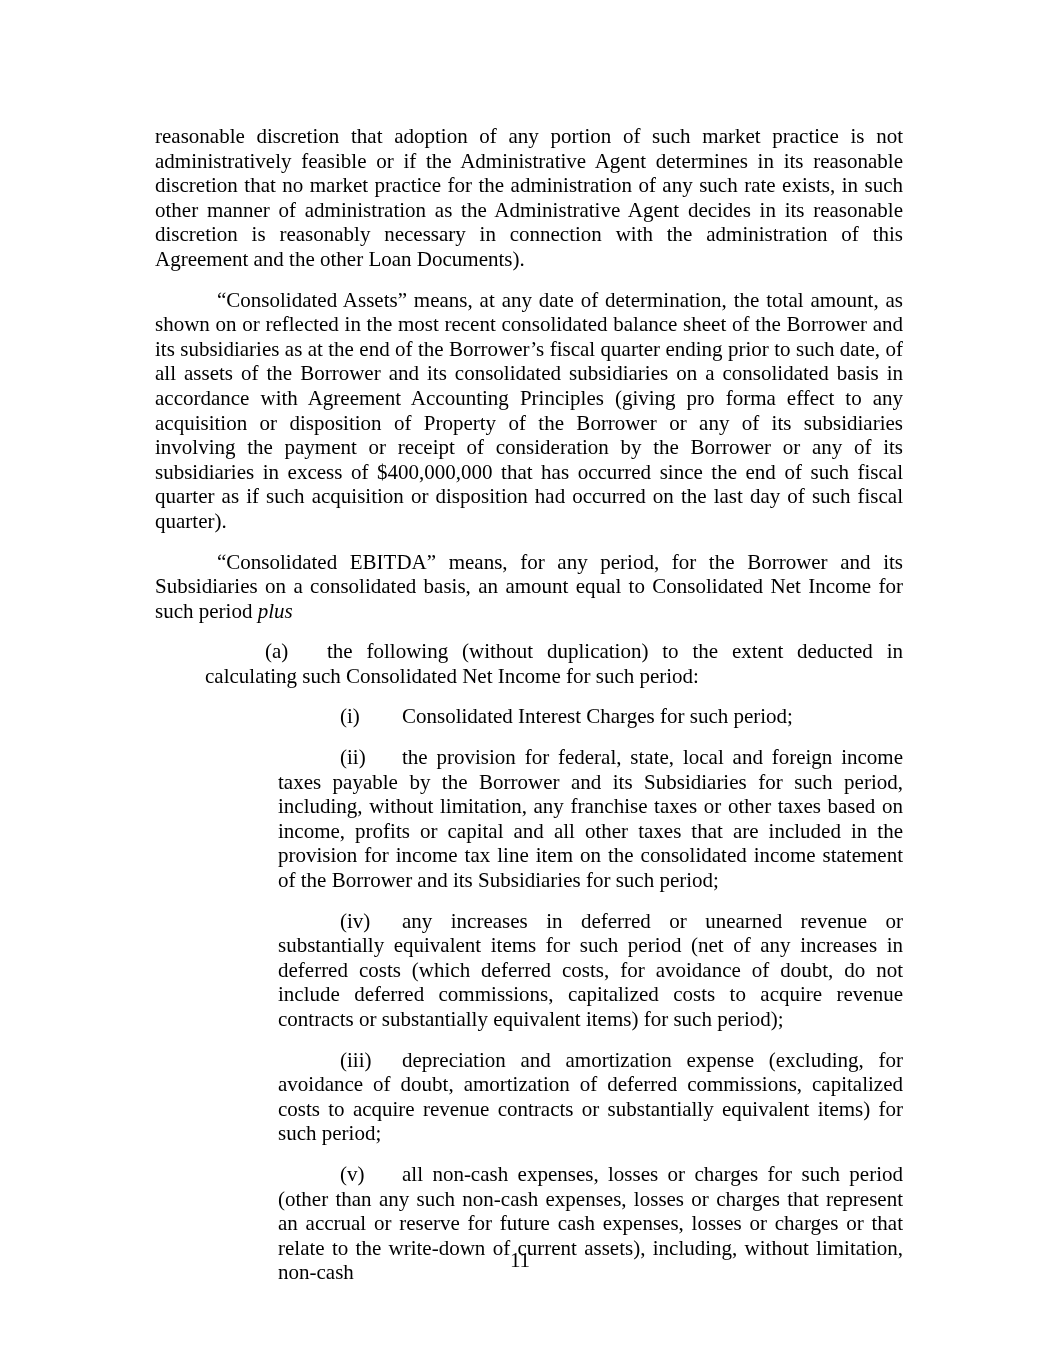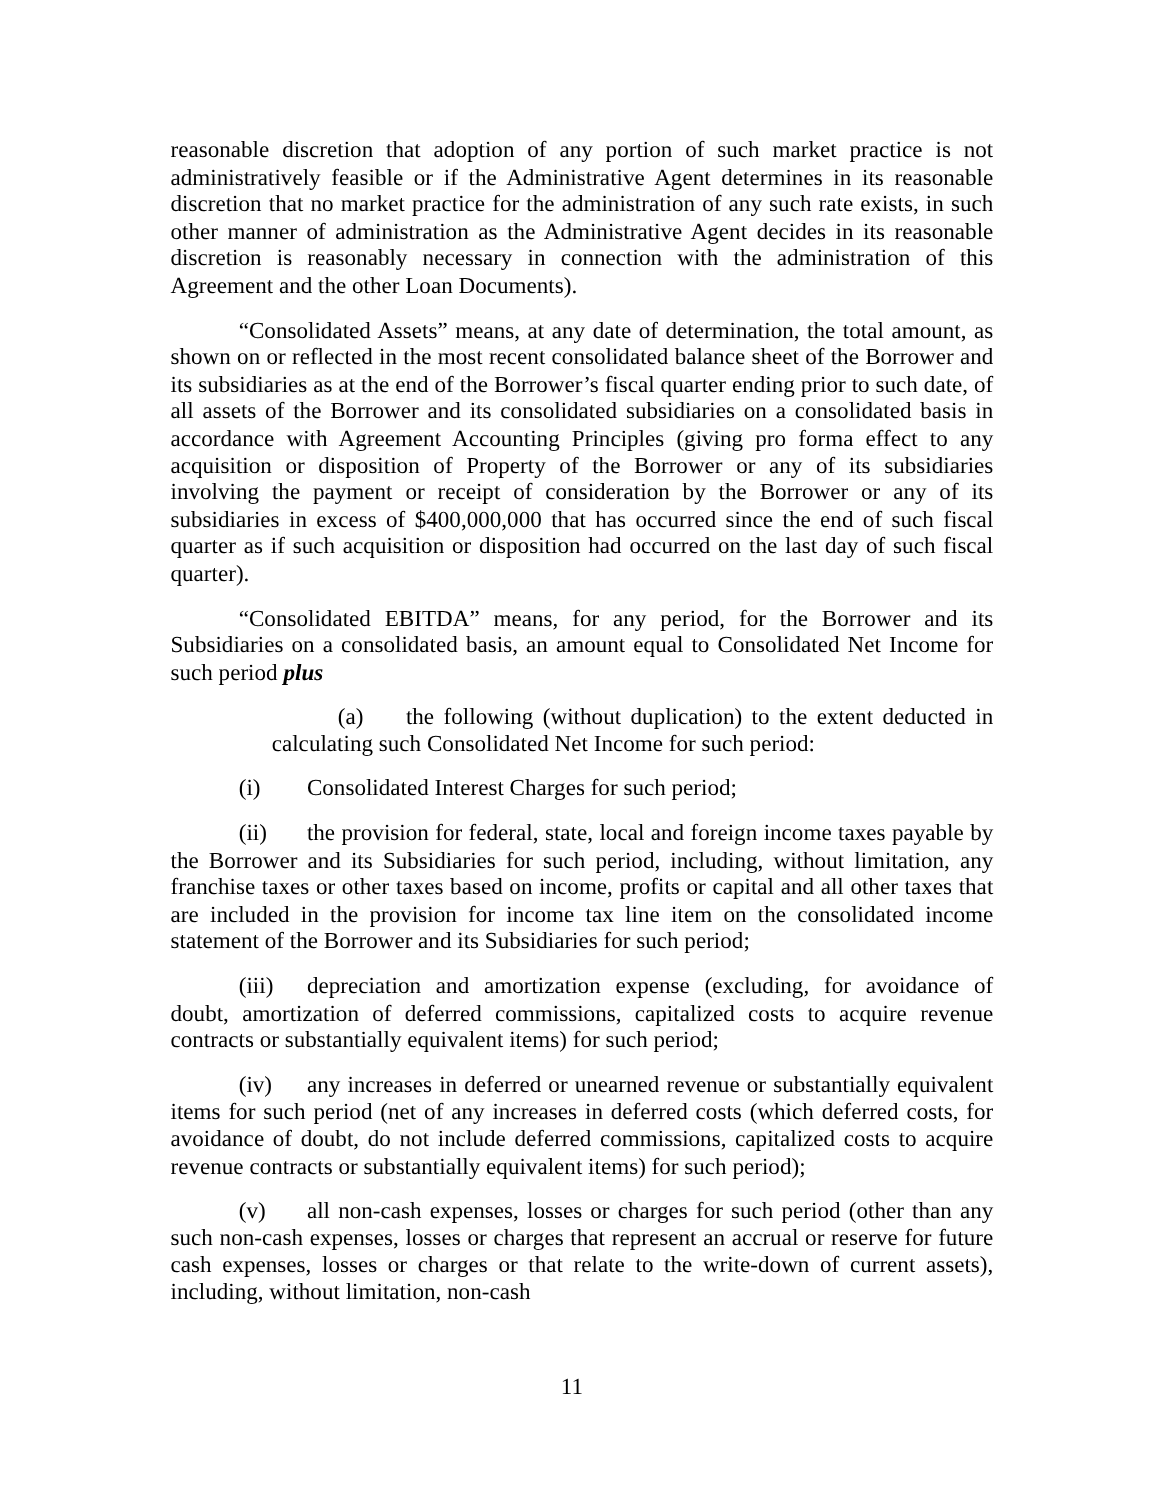--- a/index.html
+++ b/index.html
@@ -17,25 +17,25 @@
     position: absolute;
     left: 155px;
     top: 124px;
     width: 748px;
     font-size: 21px;
     line-height: 24.6px;
     text-align: justify;
   }
   .content p { margin: 0 0 16px 0; text-indent: 62px; }
   .content p.cont { text-indent: 0; }
-  .content p.lvl1 { margin-left: 92px;  text-indent: 60px; }
-  .content p.lvl2 { text-indent: 62px; }
+  .content p.lvl1 { margin-left: 50px;  text-indent: 60px; }
+  .content p.lvl2 { margin-left: 123px; text-indent: 62px; }
   .lbl { display: inline-block; min-width: 62px; text-indent: 0; }
   b { font-weight: normal; }
-  i { font-style: italic; font-weight: bold; }
+  i { font-style: italic; }
   .pagenum {
     position: absolute;
     left: 0; right: 15px;
     top: 1248px;
     text-align: center;
     font-size: 21px;
   }
   .docid {
     position: absolute;
     left: 155px;
@@ -54,23 +54,23 @@
     <p><b>“Consolidated Assets”</b><span> means, at any date of determination, the total amount, as shown on or reflected in the most recent consolidated balance sheet of the Borrower and its subsidiaries as at the end of the Borrower’s fiscal quarter ending prior to such date, of all assets of the Borrower and its consolidated subsidiaries on a consolidated basis in accordance with Agreement Accounting Principles (giving pro forma effect to any acquisition or disposition of Property of the Borrower or any of its subsidiaries involving the payment or receipt of consideration by the Borrower or any of its subsidiaries in excess of $400,000,000 that has occurred since the end of such fiscal quarter as if such acquisition or disposition had occurred on the last day of such fiscal quarter).</span></p>
 
     <p><b>“Consolidated EBITDA”</b><span> means, for any period, for the Borrower and its Subsidiaries on a consolidated basis, an amount equal to Consolidated Net Income for such period </span><i>plus</i></p>
 
     <p class="lvl1"><span class="lbl">(a)</span><span>the following (without duplication) to the extent deducted in calculating such Consolidated Net Income for such period:</span></p>
 
     <p class="lvl2"><span class="lbl">(i)</span><span>Consolidated Interest Charges for such period;</span></p>
 
     <p class="lvl2"><span class="lbl">(ii)</span><span>the provision for federal, state, local and foreign income taxes payable by the Borrower and its Subsidiaries for such period, including, without limitation, any franchise taxes or other taxes based on income, profits or capital and all other taxes that are included in the provision for income tax line item on the consolidated income statement of the Borrower and its Subsidiaries for such period;</span></p>
 
+    <p class="lvl2"><span class="lbl">(iv)</span><span>any increases in deferred or unearned revenue or substantially equivalent items for such period (net of any increases in deferred costs (which deferred costs, for avoidance of doubt, do not include deferred commissions, capitalized costs to acquire revenue contracts or substantially equivalent items) for such period);</span></p>
+
     <p class="lvl2"><span class="lbl">(iii)</span><span>depreciation and amortization expense (excluding, for avoidance of doubt, amortization of deferred commissions, capitalized costs to acquire revenue contracts or substantially equivalent items) for such period;</span></p>
-
-    <p class="lvl2"><span class="lbl">(iv)</span><span>any increases in deferred or unearned revenue or substantially equivalent items for such period (net of any increases in deferred costs (which deferred costs, for avoidance of doubt, do not include deferred commissions, capitalized costs to acquire revenue contracts or substantially equivalent items) for such period);</span></p>
 
     <p class="lvl2"><span class="lbl">(v)</span><span>all non-cash expenses, losses or charges for such period (other than any such non-cash expenses, losses or charges that represent an accrual or reserve for future cash expenses, losses or charges or that relate to the write-down of current assets), including, without limitation, non-cash</span></p>
 
   </div>
 
   <div class="pagenum">11</div>
   <div class="docid">#97973340v10</div>
 </div>
 
 </body></html>

